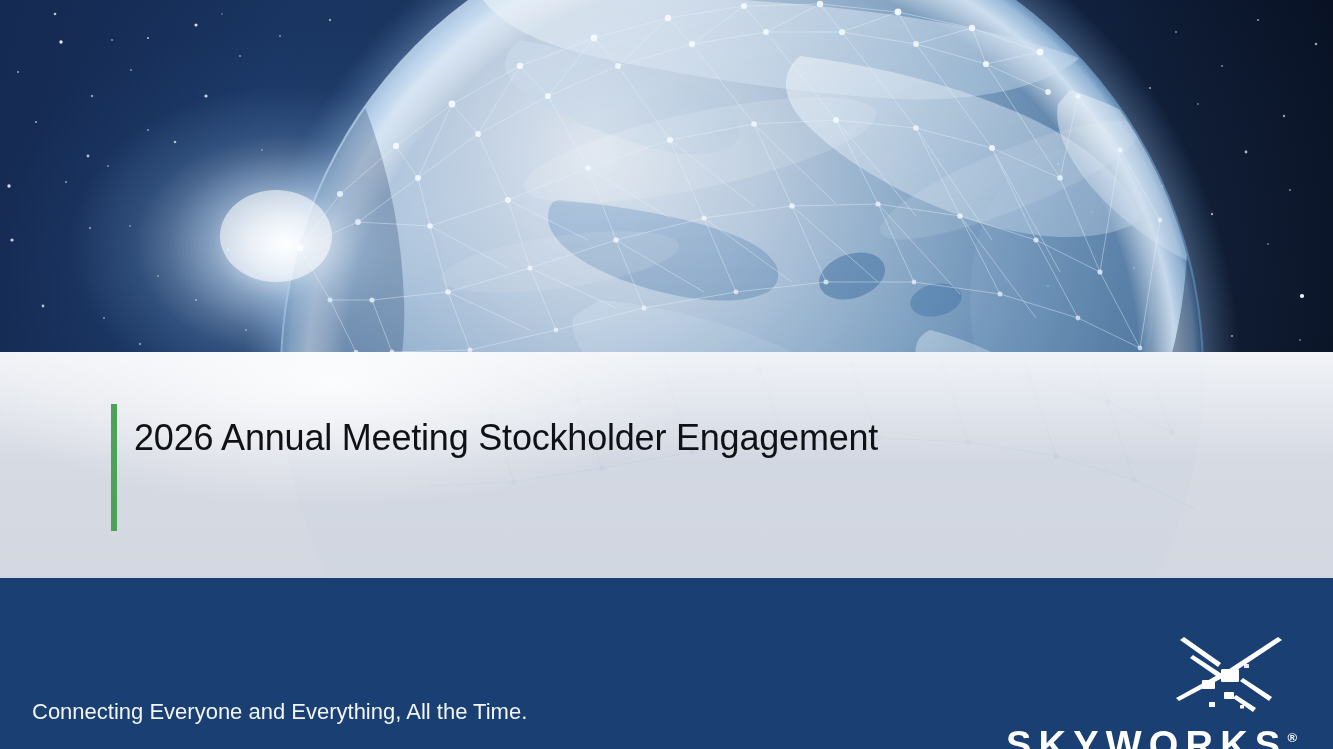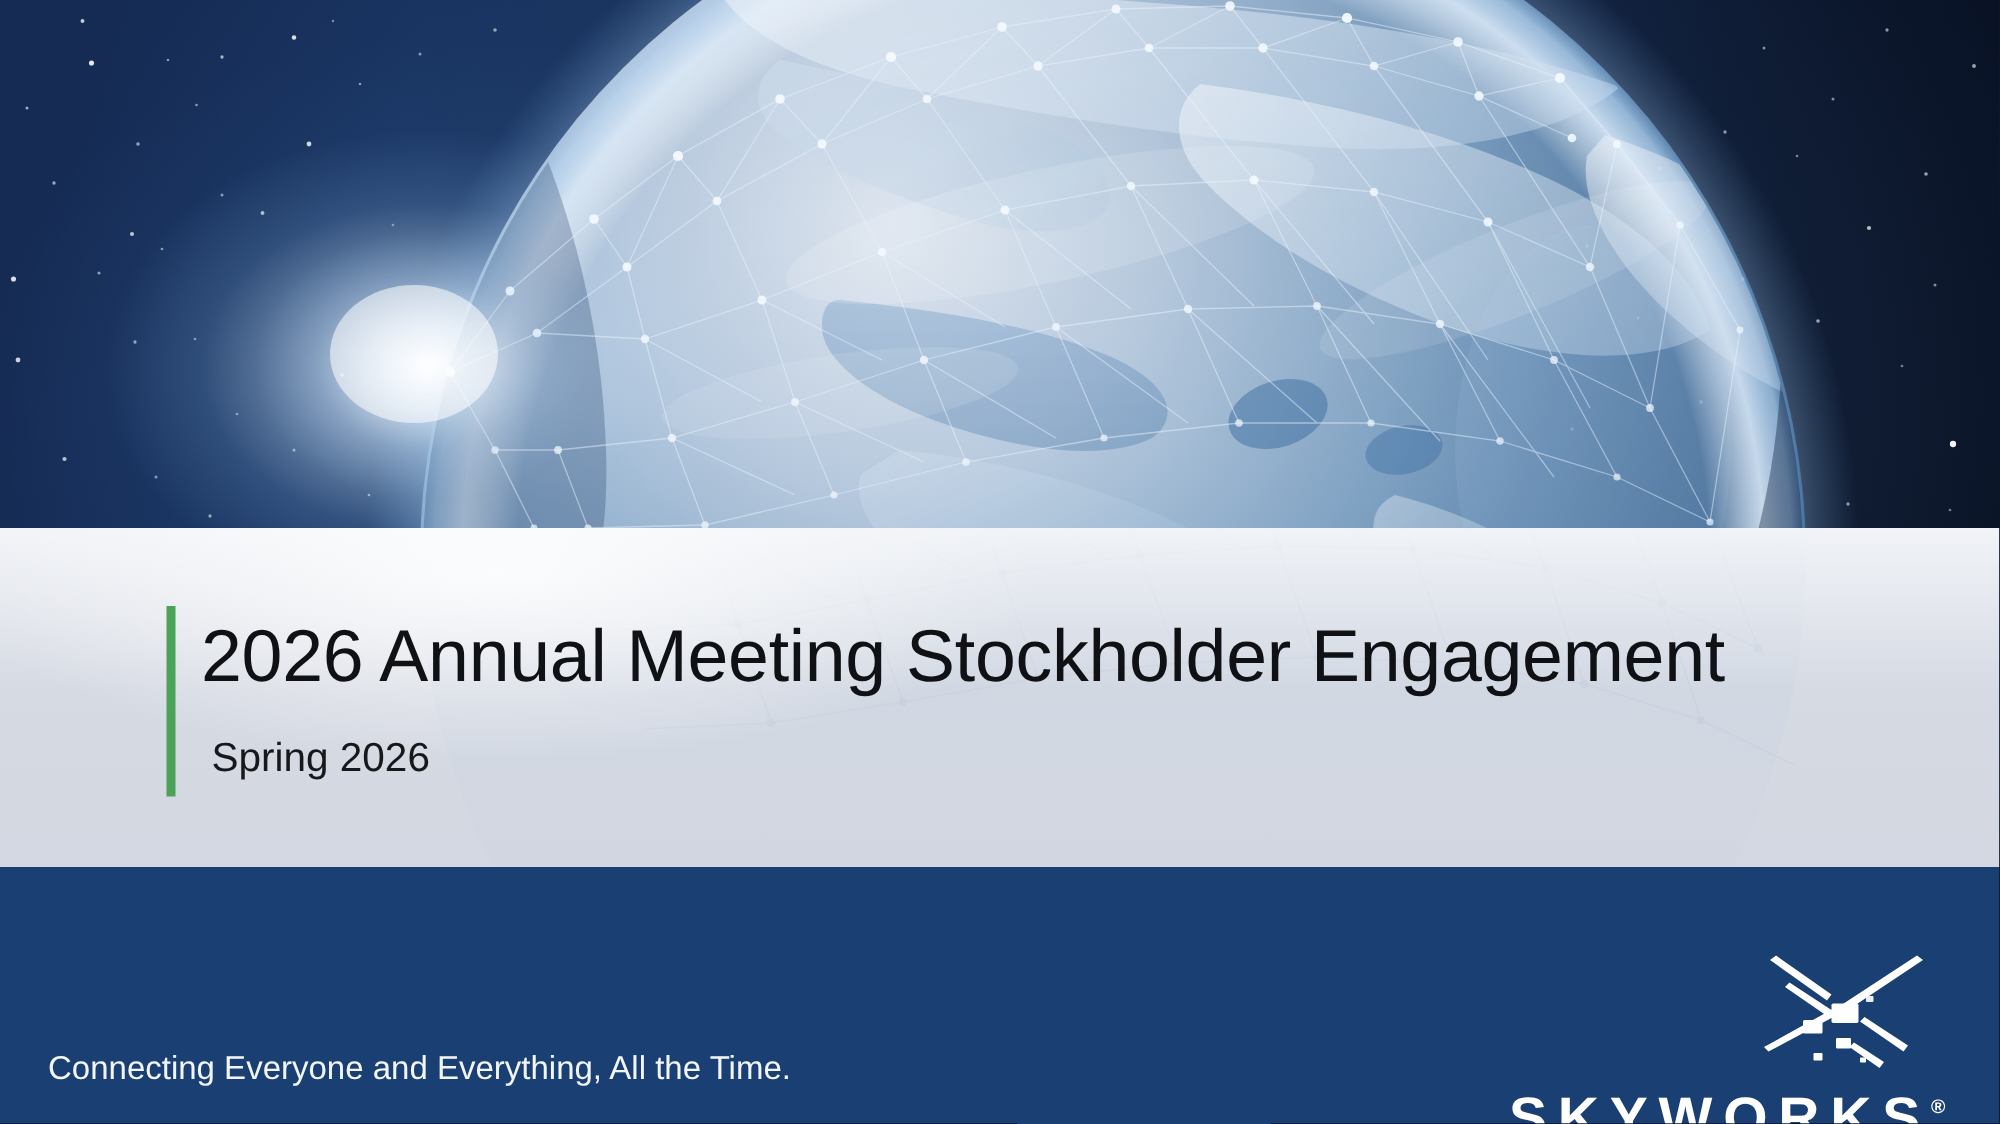--- a/index.html
+++ b/index.html
@@ -64,21 +64,21 @@
   .accent-bar {
     position: absolute;
     left: 111px; top: 404px;
     width: 6px; height: 127px;
     background: #4aa356;
   }
 
   .slide-title {
     position: absolute;
     left: 134px; top: 408px;
-    font-size: 49px;
+    font-size: 36px;
     line-height: 60px;
     font-weight: 400;
     color: #101114;
     letter-spacing: -0.2px;
     white-space: nowrap;
   }
 
   .slide-subtitle {
     position: absolute;
     left: 141px; top: 488px;
@@ -519,21 +519,20 @@
         </g>
       </svg>
     </div>
     <div class="band-wash"></div>
   </div>
 
   <div class="accent-bar"></div>
 
   <h1 class="slide-title">2026 Annual Meeting Stockholder Engagement</h1>
 
-  <div class="slide-subtitle">Spring 2026</div>
 
   <div class="footer-band"></div>
 
   <div class="tagline">Connecting Everyone and Everything, All the Time.</div>
 
   <div class="logo">
     <svg class="logo-mark" viewBox="0 0 110 80">
       <g fill="#ffffff">
 
         <polygon points="104,1 108,4 54,40 49,37"></polygon>

